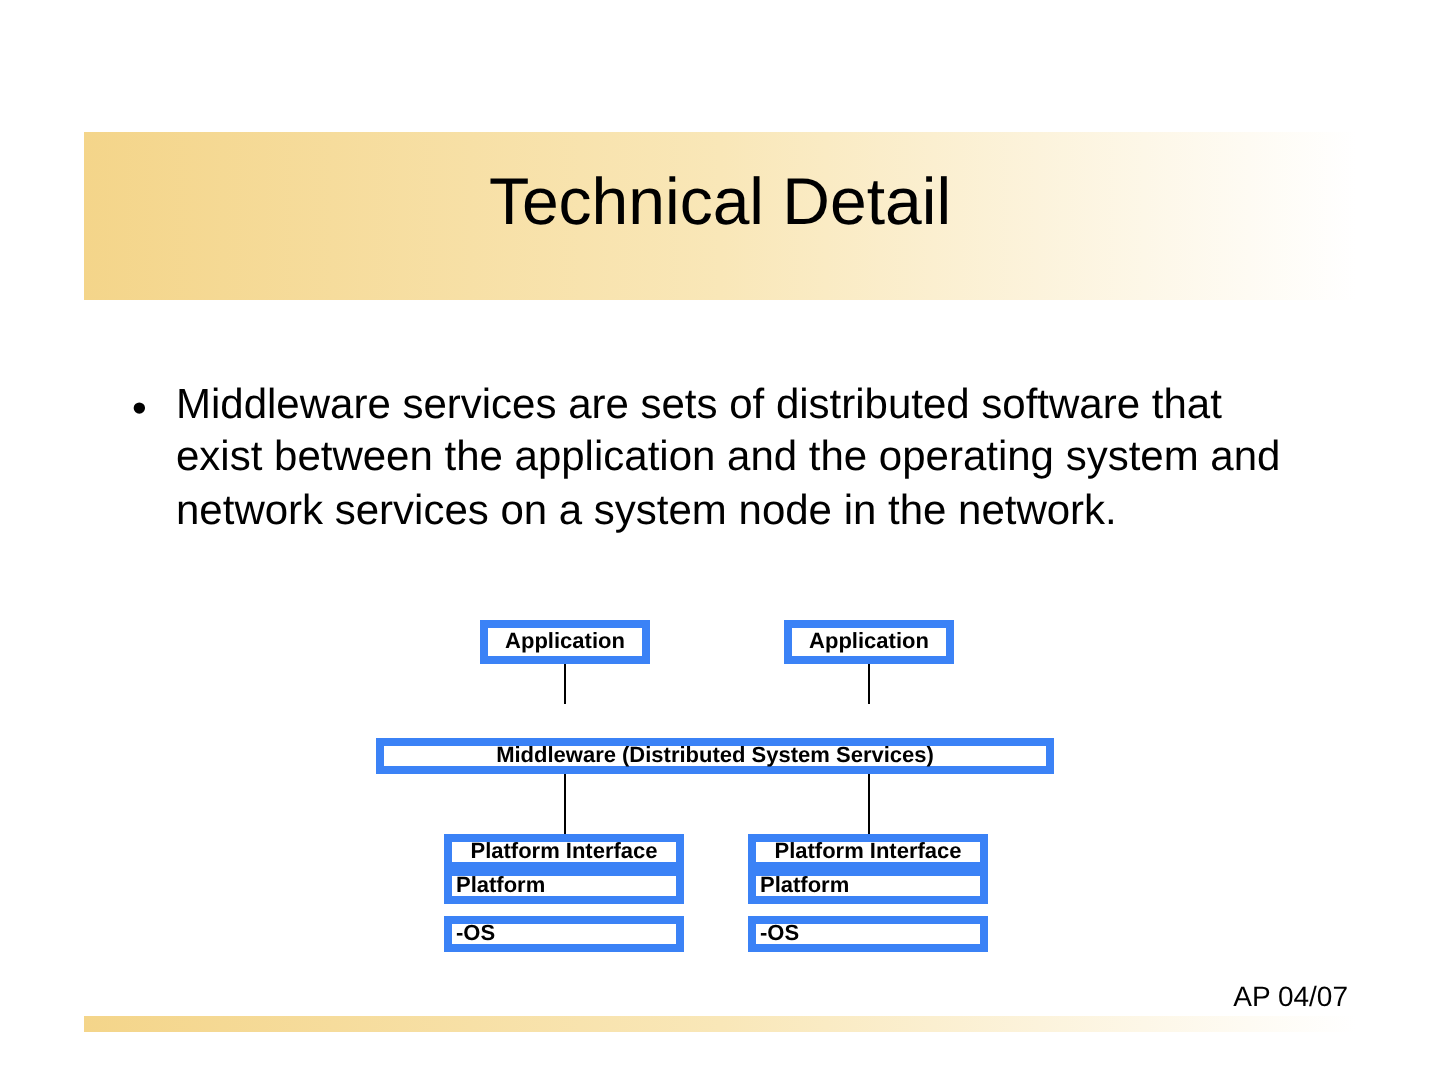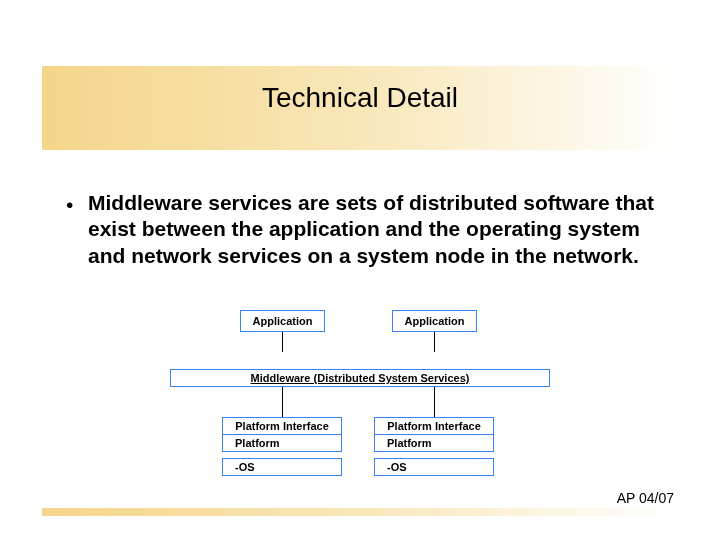--- a/index.html
+++ b/index.html
@@ -25,21 +25,21 @@
     width: 636px;
     height: 84px;
     background: linear-gradient(to right, #f4d58a 0%, #f9e7b8 50%, #ffffff 100%);
   }
   .title-text {
     position: absolute;
     top: 82px;
     left: 0;
     width: 720px;
     text-align: center;
-    font-size: 28px;
+    font-size: 33px;
     font-weight: 400;
   }
   .body-area {
     position: absolute;
     top: 190px;
     left: 66px;
     width: 590px;
   }
   .bullet-row {
     display: flex;
@@ -48,44 +48,43 @@
     line-height: 1.25;
   }
   .bullet-dot {
     width: 22px;
     flex: 0 0 22px;
     text-align: left;
     padding-top: 2px;
   }
   .bullet-text {
     flex: 1;
-    font-weight: bold;
   }
 
   
   .diagram {
     position: absolute;
     top: 310px;
     left: 170px;
     width: 380px;
     height: 180px;
     font-family: Arial, Helvetica, sans-serif;
   }
   .dbox {
     position: absolute;
-    border: 1px solid #3b82f6;
+    border: 4px solid #3b82f6;
     background: #fff;
     font-size: 11px;
     font-weight: 700;
     display: flex;
     align-items: center;
     box-sizing: border-box;
   }
   .dbox.center { justify-content: center; }
-  .dbox.pad { padding-left: 12px; }
+  .dbox.pad { padding-left: 2px; }
   .conn {
     position: absolute;
     background: #000;
   }
 
   
   .footer-bar {
     position: absolute;
     left: 42px;
     bottom: 24px;
@@ -117,21 +116,21 @@
 
   <div class="diagram">
 
     <div class="dbox center" style="left:70px; top:0px; width:85px; height:22px;">Application</div>
     <div class="dbox center" style="left:222px; top:0px; width:85px; height:22px;">Application</div>
 
     <div class="conn" style="left:112px; top:22px; width:1px; height:20px;"></div>
     <div class="conn" style="left:264px; top:22px; width:1px; height:20px;"></div>
 
 
-    <div class="dbox center" style="left:0px; top:59px; width:380px; height:18px;text-decoration:underline;">Middleware (Distributed System Services)</div>
+    <div class="dbox center" style="left:18px; top:59px; width:339px; height:18px;">Middleware (Distributed System Services)</div>
 
     <div class="conn" style="left:112px; top:77px; width:1px; height:30px;"></div>
     <div class="conn" style="left:264px; top:77px; width:1px; height:30px;"></div>
 
     <div class="dbox center" style="left:52px; top:107px; width:120px; height:18px;">Platform Interface</div>
     <div class="dbox center" style="left:204px; top:107px; width:120px; height:18px;">Platform Interface</div>
 
     <div class="dbox pad" style="left:52px; top:124px; width:120px; height:18px;">Platform</div>
     <div class="dbox pad" style="left:204px; top:124px; width:120px; height:18px;">Platform</div>
 

